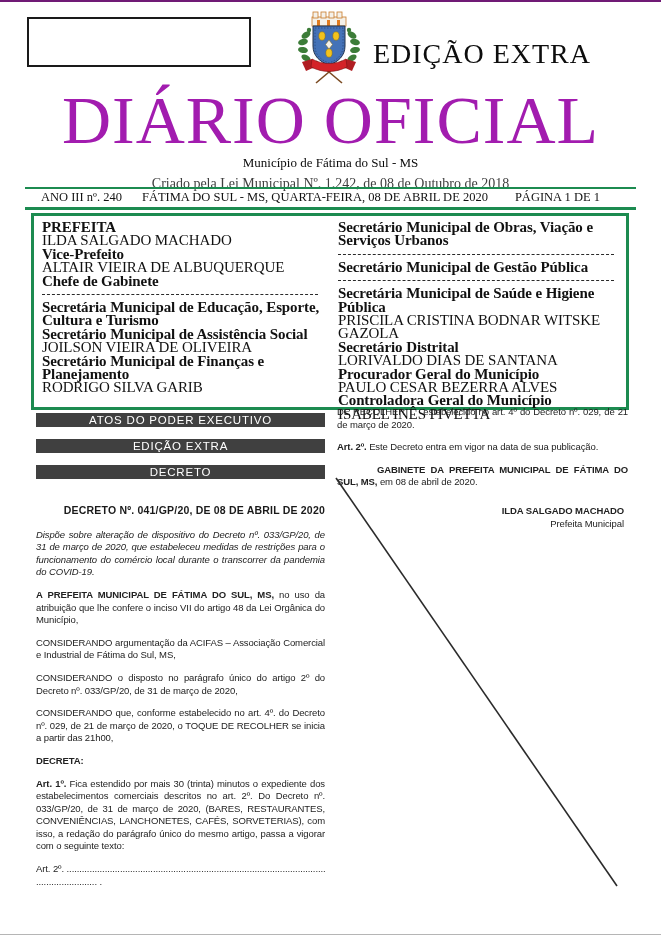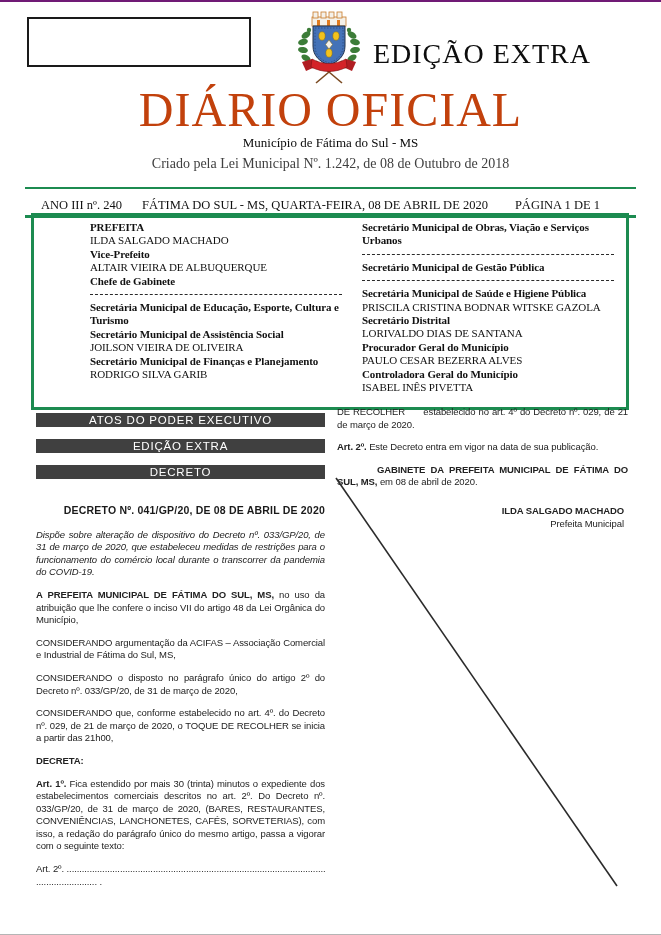--- a/index.html
+++ b/index.html
@@ -6,35 +6,35 @@
   #page{
     position:relative;width:661px;height:935px;margin:0 auto;background:#ffffff;
     font-family:"Liberation Serif",serif;color:#111;overflow:hidden;
     border-top:2px solid #701a75;border-bottom:1px solid #b5b5b5;box-sizing:border-box;
   }
   
   .blank-box{position:absolute;left:27px;top:15px;width:220px;height:46px;border:2px solid #1a1a1a;background:#fff;}
   .coat{position:absolute;left:290px;top:7px;width:78px;height:78px;}
   .edicao-extra{position:absolute;right:70px;top:36px;font-size:28px;letter-spacing:1px;color:#0d0d0d;white-space:nowrap;}
   .masthead{position:absolute;left:0;top:84px;width:661px;text-align:center;}
-  .masthead .title{font-size:48px;line-height:1.0;letter-spacing:1px;color:#c2410c;white-space:nowrap;}
+  .masthead .title{font-size:68px;line-height:1.0;letter-spacing:1px;color:#a21caf;white-space:nowrap;}
   .masthead .subtitle{font-size:13px;line-height:1.1;margin-top:2px;color:#0b0b0b;}
   .masthead .creation{font-size:14px;margin-top:6px;color:#404040;}
   
   .info-bar{
     position:absolute;left:25px;top:185px;width:611px;box-sizing:border-box;
     border-top:2px solid #1c8b50;border-bottom:3px solid #1c8b50;
-    display:flex;align-items:baseline;font-size:12.5px;padding:9px 36px 2px 16px;white-space:nowrap;
+    display:flex;align-items:baseline;font-size:12.5px;padding:1px 36px 2px 16px;white-space:nowrap;
   }
   .info-bar .mid{margin-left:20px;}
   .info-bar .right{margin-left:auto;}
   
   .officials{
     position:absolute;left:31px;top:211px;width:598px;height:197px;box-sizing:border-box;
-    border:3px solid #1c8b50;display:flex;font-size:11px;line-height:13.4px;letter-spacing:-0.1px;padding-left:48px;
+    border:3px solid #1c8b50;display:flex;font-size:15px;line-height:13.4px;letter-spacing:-0.1px;
   }
   .officials .col{padding:5px 8px 0 8px;width:50%;box-sizing:border-box;}
   .officials .o-label{font-weight:bold;}
   .officials .o-name{font-weight:normal;}
   .officials .o-divider{height:13px;position:relative;}
   .officials .o-divider:before{content:"";position:absolute;left:0;right:4px;top:6px;border-top:1.5px dashed #2a2a2a;}
   
   .col-left{position:absolute;left:36px;top:411px;width:289px;}
   .banner{
     background:#404040;color:#ffffff;text-align:center;font-size:11.5px;letter-spacing:0.8px;

